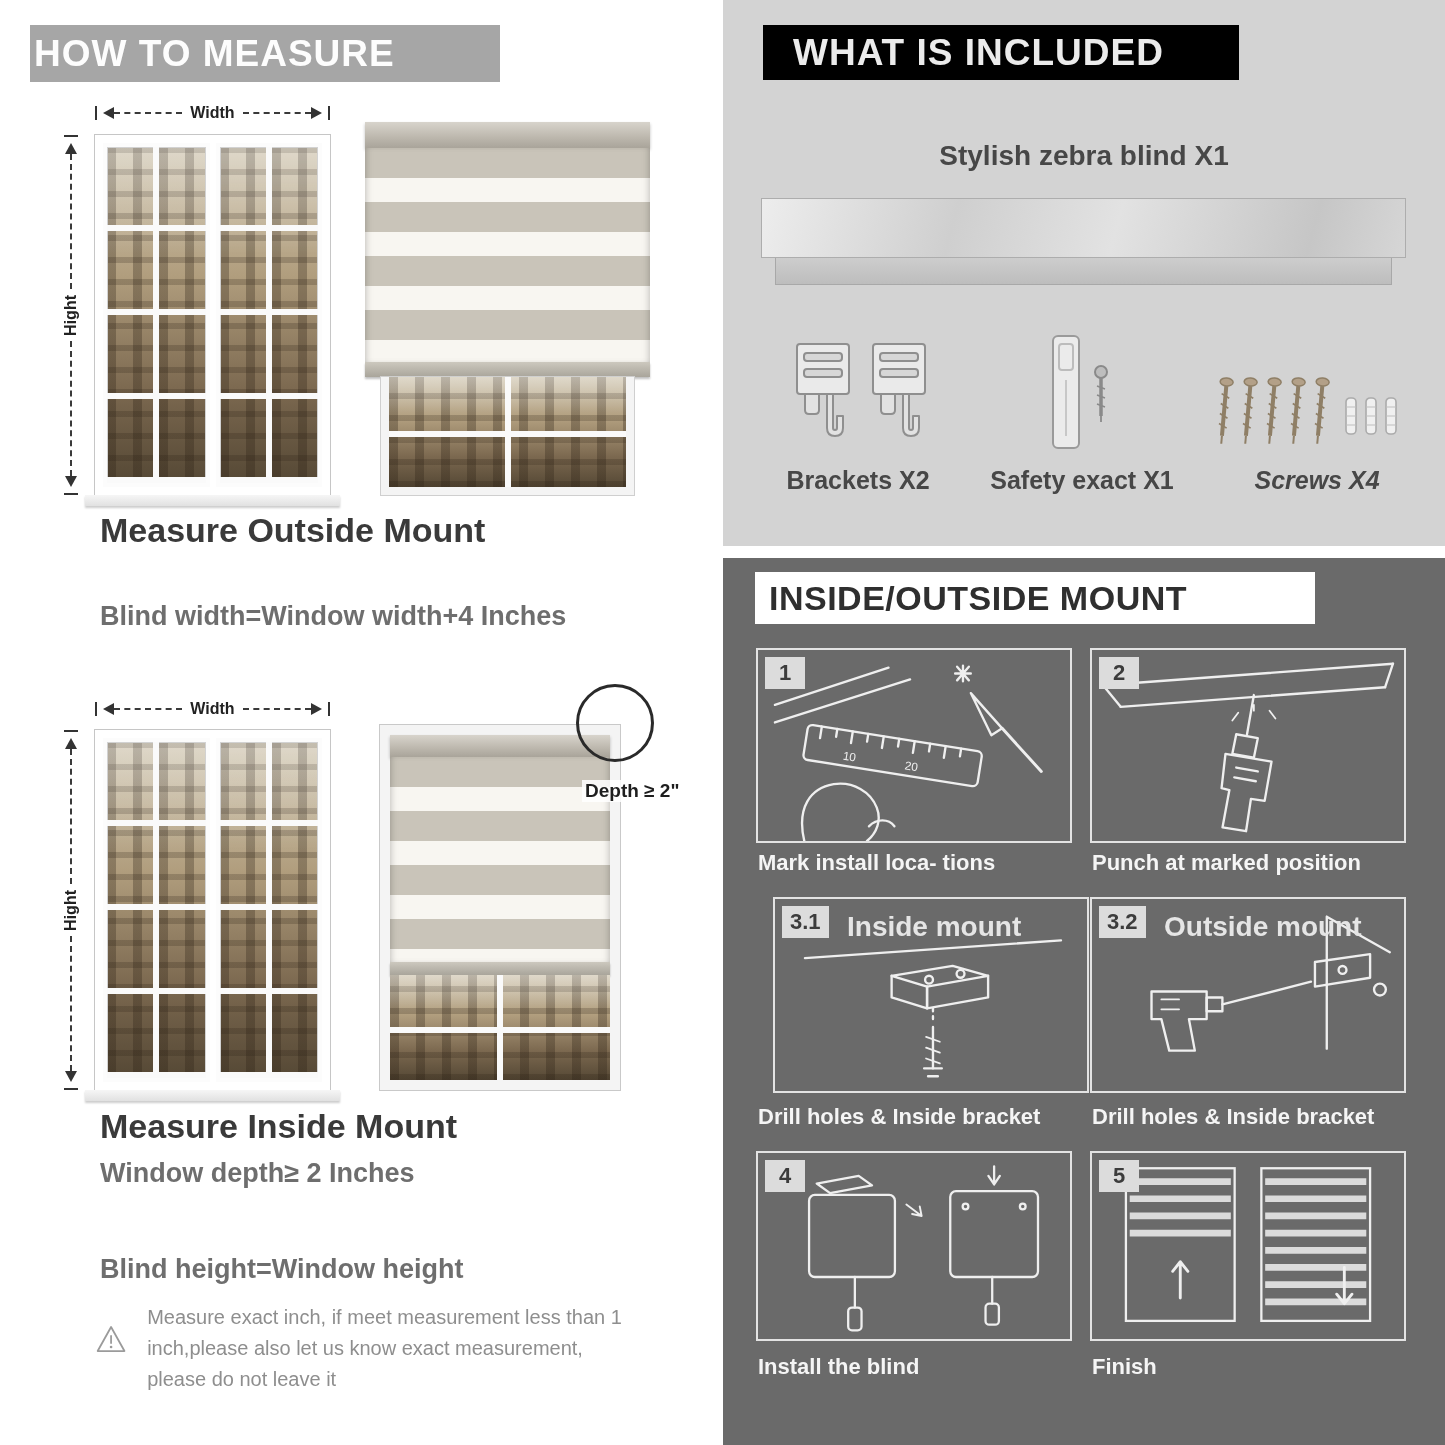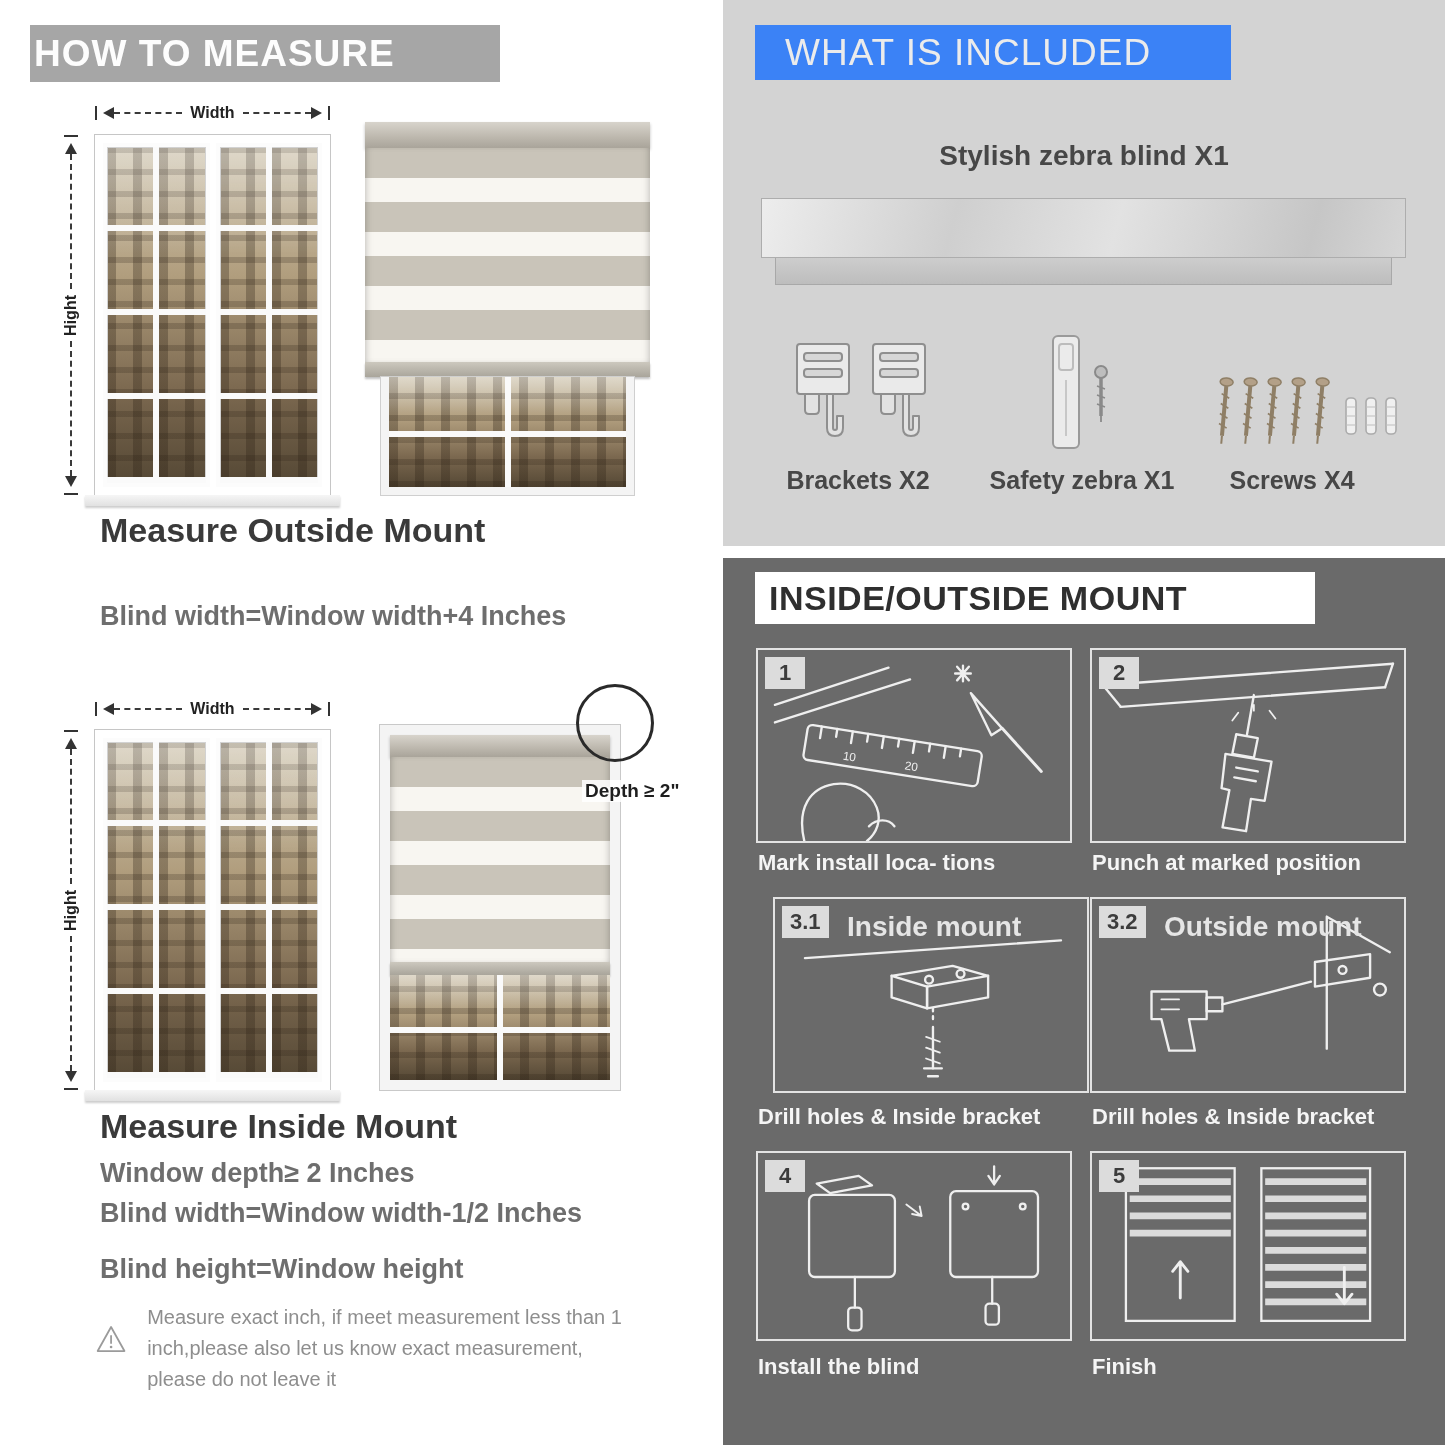--- a/index.html
+++ b/index.html
@@ -79,22 +79,22 @@
     background:rgba(255,255,255,.85); padding:0 3px; white-space:nowrap; }
 
   
   .mheading { position:absolute; left:100px; font-size:34px; font-weight:bold; color:#3a3a3a; }
   .mline { position:absolute; left:100px; font-size:27px; font-weight:bold; color:#6e6e6e; }
   .warning { position:absolute; left:95px; top:1300px; width:548px; display:flex; gap:20px; align-items:flex-start; }
   .warn-text { font-size:20px; color:#8e8e8e; line-height:1.55; padding-top:2px; }
 
   
   .included-bg { position:absolute; left:723px; top:0; width:722px; height:546px; background:#d3d3d3; }
-  .included-banner { position:absolute; left:32px; top:25px; width:476px; height:55px;
-    background:#3b82f6; color:#ebebeb; font-size:37px; font-weight:normal; line-height:55px;
+  .included-banner { position:absolute; left:40px; top:25px; width:476px; height:55px;
+    background:#000000; color:#ebebeb; font-size:37px; font-weight:bold; line-height:55px;
     padding-left:30px; letter-spacing:1px; box-sizing:border-box; }
   .product-label { position:absolute; left:0; top:140px; width:100%; text-align:center;
     font-size:28px; font-weight:bold; color:#474747; }
   .headrail-top { position:absolute; left:38px; top:198px; width:645px; height:60px;
     background:linear-gradient(105deg,#ededed 0%, #cfcfcf 30%, #e2e2e2 55%, #c6c6c6 85%, #d6d6d6 100%);
     border:1px solid #adadad; box-sizing:border-box; }
   .headrail-bottom { position:absolute; left:52px; top:258px; width:617px; height:27px;
     background:linear-gradient(180deg,#cdcdcd,#bdbdbd); border:1px solid #a8a8a8; border-top:none; box-sizing:border-box; }
   .item-label { position:absolute; top:466px; font-size:25px; font-weight:bold; color:#474747; text-align:center; }
 
@@ -187,21 +187,20 @@
     <div class="cassette"></div>
     <div class="stripes"></div>
     <div class="rail"></div>
     <div class="underwin2 bgbuild muntin-cross"></div>
   </div>
   <div class="depth-circle"></div>
   <div class="depth-label">Depth ≥ 2"</div>
 
   <div class="mheading" style="top:1107px;">Measure Inside Mount</div>
   <div class="mline" style="top:1158px;">Window depth≥ 2 Inches</div>
-  <div class="mline" style="top:1198px;">Blind width=Window width-1/2 Inches</div>
   <div class="mline" style="top:1254px;text-align:right;">Blind height=Window height</div>
 
   <div class="warning">
     <svg width="72" height="78" viewBox="0 0 72 78">
       <path d="M36 12 L66 66 H6 Z" fill="none" stroke="#9b9b9b" stroke-width="4" stroke-linejoin="round"></path>
       <path d="M36 32 v16" stroke="#9b9b9b" stroke-width="4" stroke-linecap="round"></path>
       <circle cx="36" cy="57" r="3" fill="#9b9b9b"></circle>
     </svg>
     <div class="warn-text">Measure exact inch, if meet measurement less than 1 inch,please also let us know exact measurement, please do not leave it</div>
   </div>
@@ -287,22 +286,22 @@
           <path d="M-5 9 h10 M-5 18 h10 M-5 27 h10" stroke="#bdbdbd" stroke-width="1.2"></path>
         </g>
         <g transform="translate(176,26)">
           <rect x="-5" y="0" width="10" height="36" rx="4" fill="rgba(255,255,255,.65)" stroke="#ababab" stroke-width="1.6"></rect>
           <path d="M-5 9 h10 M-5 18 h10 M-5 27 h10" stroke="#bdbdbd" stroke-width="1.2"></path>
         </g>
       </g>
     </svg>
 
     <div class="item-label" style="left:35px; width:200px;">Brackets X2</div>
-    <div class="item-label" style="left:244px; width:230px;">Safety zebra X1</div>
-    <div class="item-label" style="left:474px; width:190px;">Screws X4</div>
+    <div class="item-label" style="left:244px; width:230px;">Safety exact X1</div>
+    <div class="item-label" style="left:499px; width:190px;font-style:italic;">Screws X4</div>
   </div>
 
   <div class="mount-bg">
     <div class="mount-banner">INSIDE/OUTSIDE MOUNT</div>
 
     <div class="panel" style="left:33px; top:90px; width:316px; height:195px;">
       <div class="badge">1</div>
       <svg viewBox="0 0 316 195">
         <g fill="none" stroke="#efefef" stroke-width="2.4" stroke-linecap="round" stroke-linejoin="round">
           <path d="M16 56 L132 18"></path>

